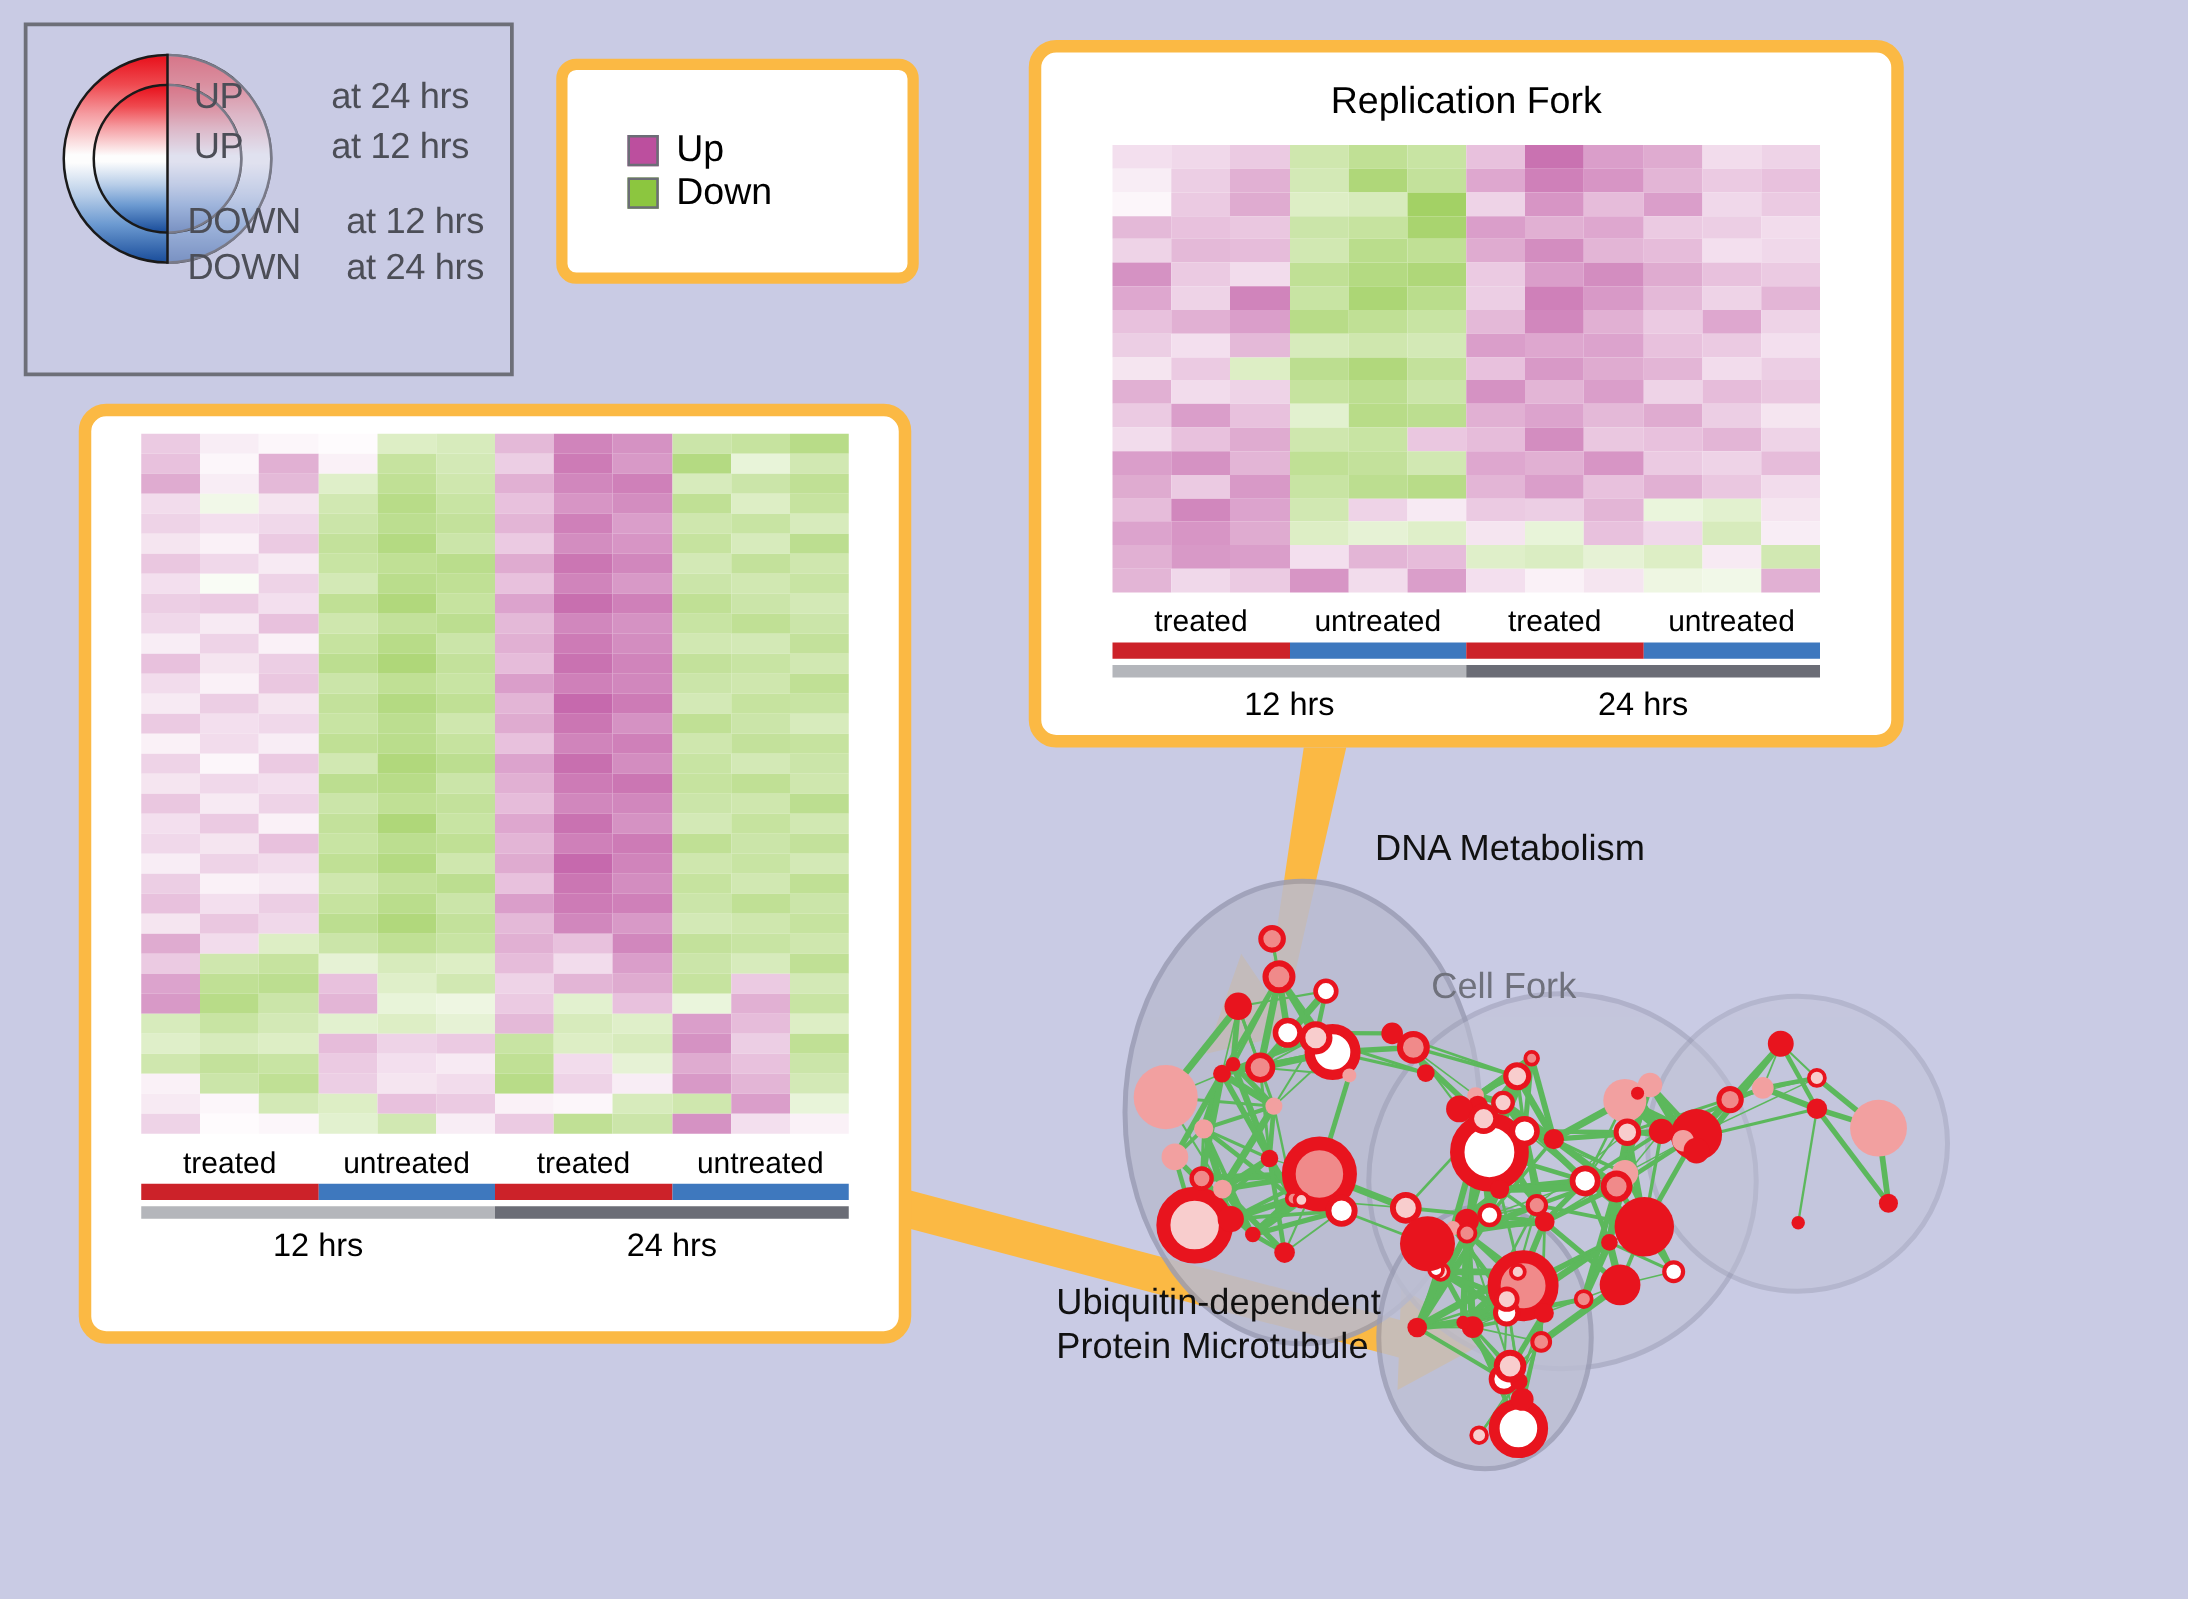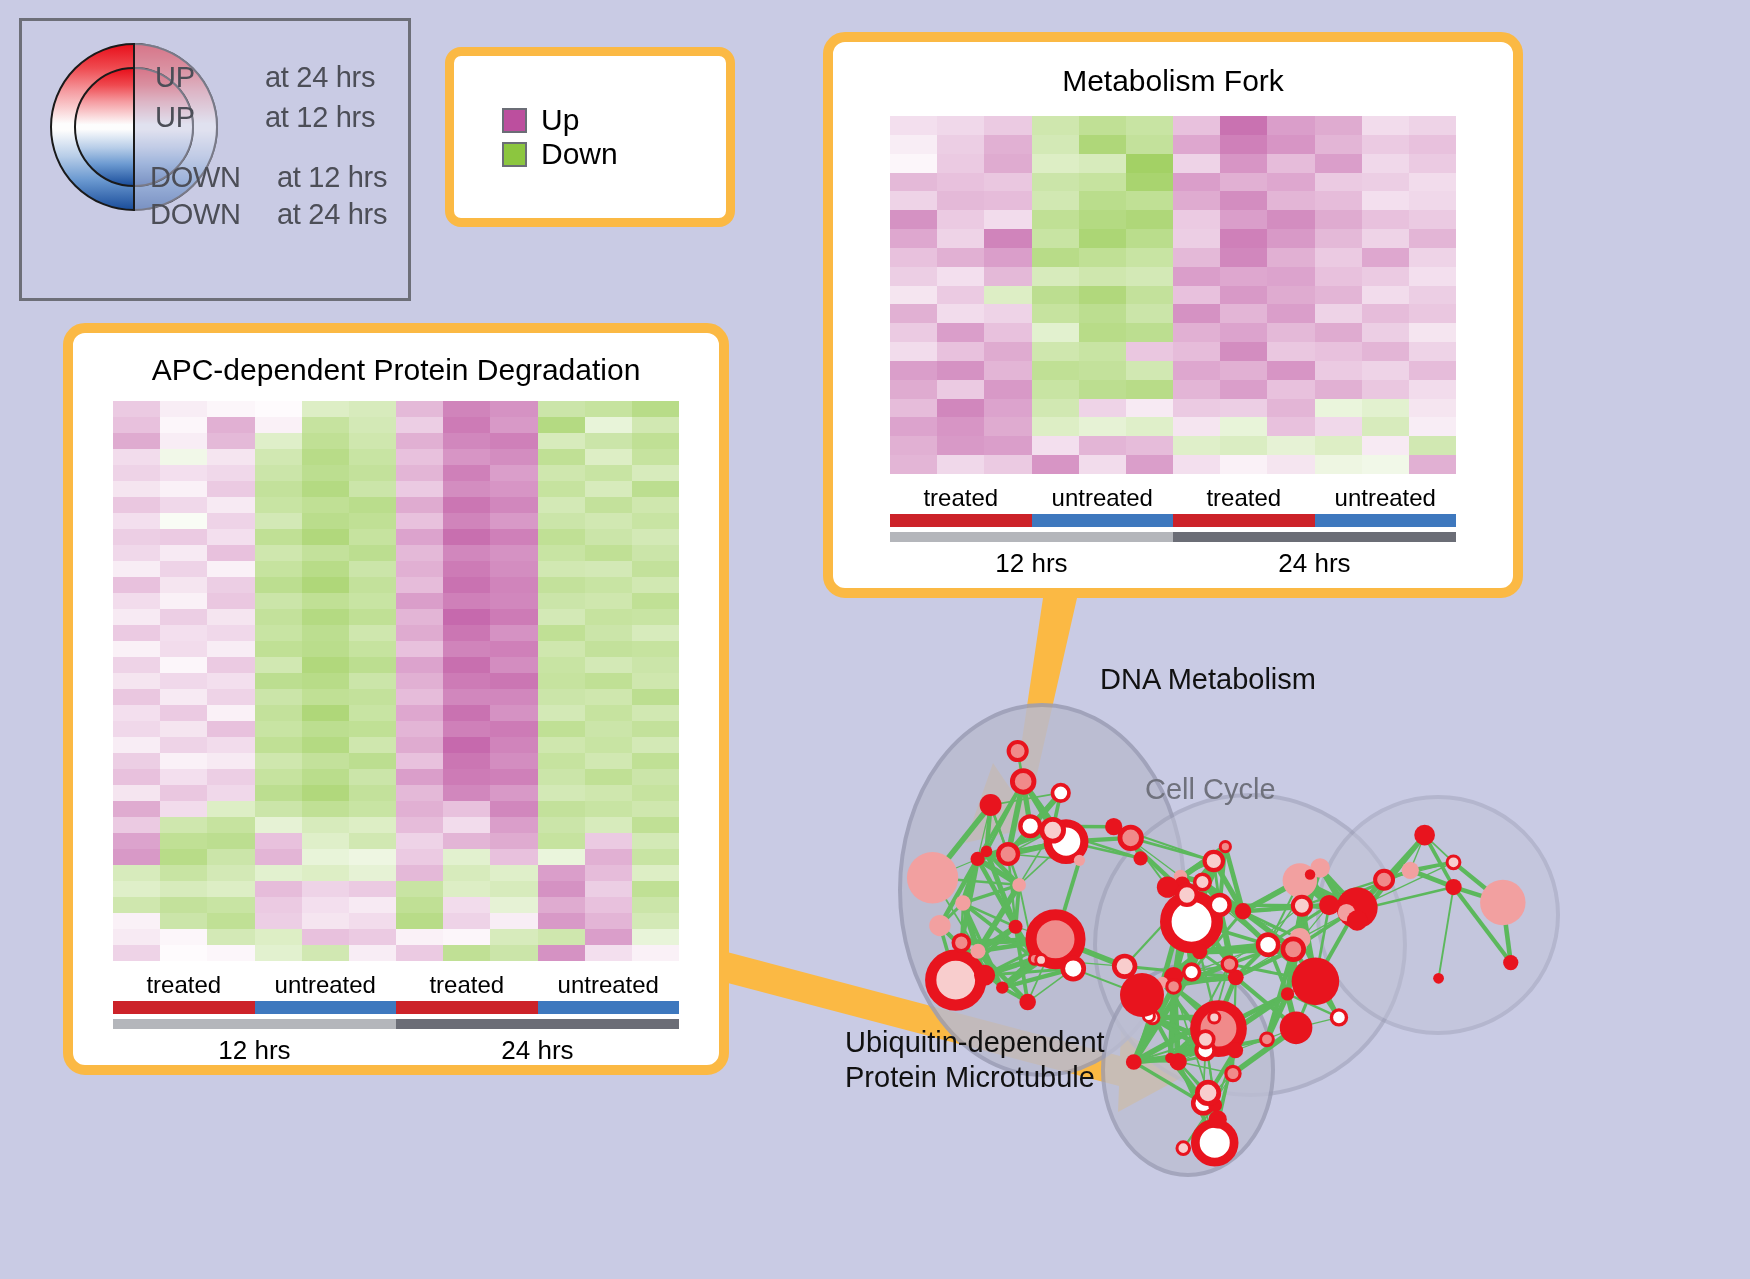--- a/index.html
+++ b/index.html
@@ -538,27 +538,27 @@
           <circle cx="388.151291854974" cy="446.73603165241605" r="8.670166911403726" fill="#e8141e"></circle>
           <circle cx="380.4365658655656" cy="442.99783830981767" r="5.325922191294805" fill="#e8141e"></circle>
           <circle cx="427.7236643287816" cy="504.4429031451482" r="9.141615392706179" fill="#e8141e"></circle>
           <circle cx="418.0665498333306" cy="477.89404009512435" r="10.695370795994705" fill="#f8cdcd" stroke="#e8141e" stroke-width="4.812916858197617"></circle>
           <circle cx="415.4986953600397" cy="424.33607353792274" r="8.286448480229103" fill="#f8cdcd" stroke="#e8141e" stroke-width="3.7289018161030962"></circle>
           <circle cx="424.2588217233202" cy="402.5137605414215" r="5.551012993115473" fill="#f8cdcd" stroke="#e8141e" stroke-width="3"></circle>
           <circle cx="352" cy="380" r="22" fill="#e8141e"></circle>
         </g>
     </svg>
     <div class="net-label" id="lbl-dna">DNA Metabolism</div>
-    <div class="net-label" id="lbl-cc">Cell Cycle</div>
+    <div class="net-label" id="lbl-cc">Cell Fork</div>
     <div class="net-label" id="lbl-ub">Ubiquitin-dependent
 Protein Microtubule</div>
   </div>
 
   <div class="card" id="card-rep">
-    <div class="card-title" style="margin-top:22px;">Metabolism Fork</div>
+    <div class="card-title" style="margin-top:22px;">Replication Fork</div>
     <div class="hm" id="hm-rep" style="margin: 18px auto 0px; width: 566px; height: 358px; grid-template-columns: repeat(12, 1fr); grid-template-rows: repeat(19, 1fr);">
         <div class="hm-cell" style="background: rgb(243, 223, 238);"></div>
         <div class="hm-cell" style="background: rgb(240, 216, 234);"></div>
         <div class="hm-cell" style="background: rgb(235, 202, 226);"></div>
         <div class="hm-cell" style="background: rgb(207, 231, 174);"></div>
         <div class="hm-cell" style="background: rgb(192, 224, 149);"></div>
         <div class="hm-cell" style="background: rgb(200, 228, 163);"></div>
         <div class="hm-cell" style="background: rgb(232, 193, 221);"></div>
         <div class="hm-cell" style="background: rgb(201, 114, 177);"></div>
         <div class="hm-cell" style="background: rgb(218, 158, 202);"></div>
@@ -798,21 +798,20 @@
         <div style="background: rgb(180, 182, 187);"></div>
         <div style="background: rgb(107, 109, 118);"></div>
       </div>
     <div class="time-labels" id="tl-rep" style="width:566px;margin:6px auto 0;">
         <span>12 hrs</span>
         <span>24 hrs</span>
       </div>
   </div>
 
   <div class="card" id="card-apc">
-    <div class="card-title" style="margin-top:20px;">APC-dependent Protein Degradation</div>
     <div class="hm" id="hm-apc" style="margin: 14px auto 0px; width: 566px; height: 560px; grid-template-columns: repeat(12, 1fr); grid-template-rows: repeat(35, 1fr);">
         <div class="hm-cell" style="background: rgb(235, 202, 226);"></div>
         <div class="hm-cell" style="background: rgb(248, 237, 245);"></div>
         <div class="hm-cell" style="background: rgb(252, 246, 250);"></div>
         <div class="hm-cell" style="background: rgb(254, 251, 253);"></div>
         <div class="hm-cell" style="background: rgb(221, 238, 197);"></div>
         <div class="hm-cell" style="background: rgb(215, 235, 188);"></div>
         <div class="hm-cell" style="background: rgb(228, 185, 216);"></div>
         <div class="hm-cell" style="background: rgb(208, 132, 187);"></div>
         <div class="hm-cell" style="background: rgb(213, 146, 195);"></div>

